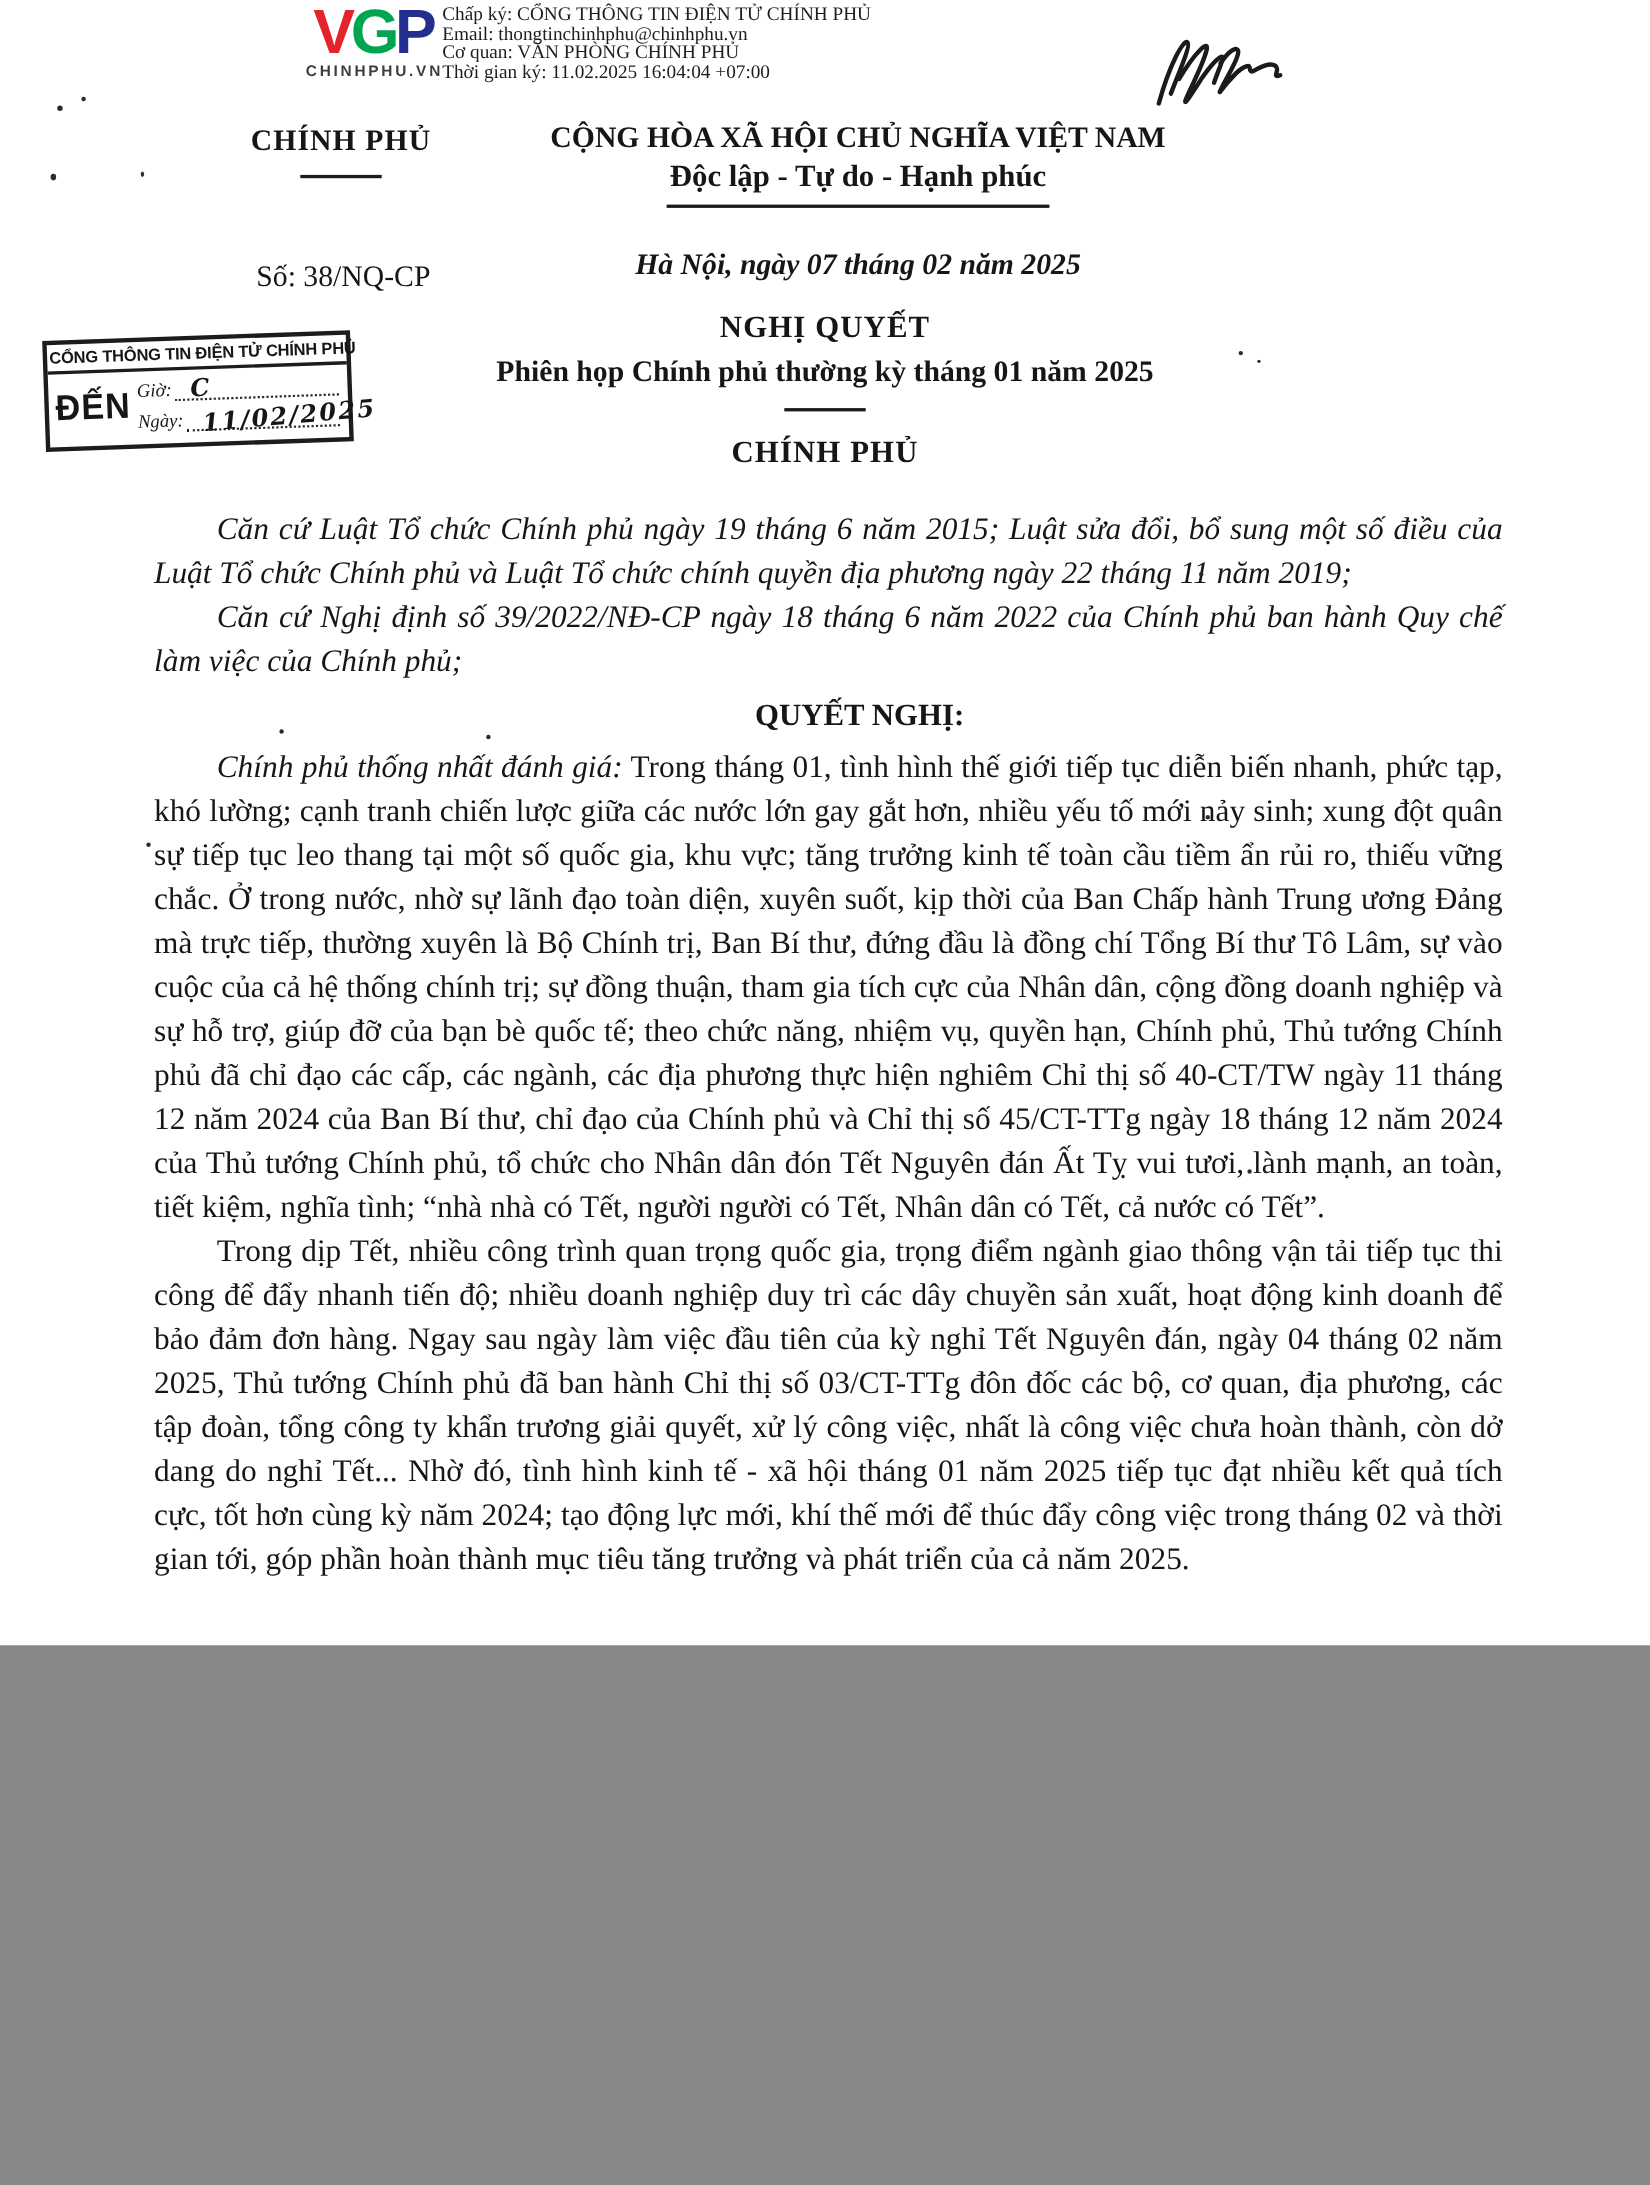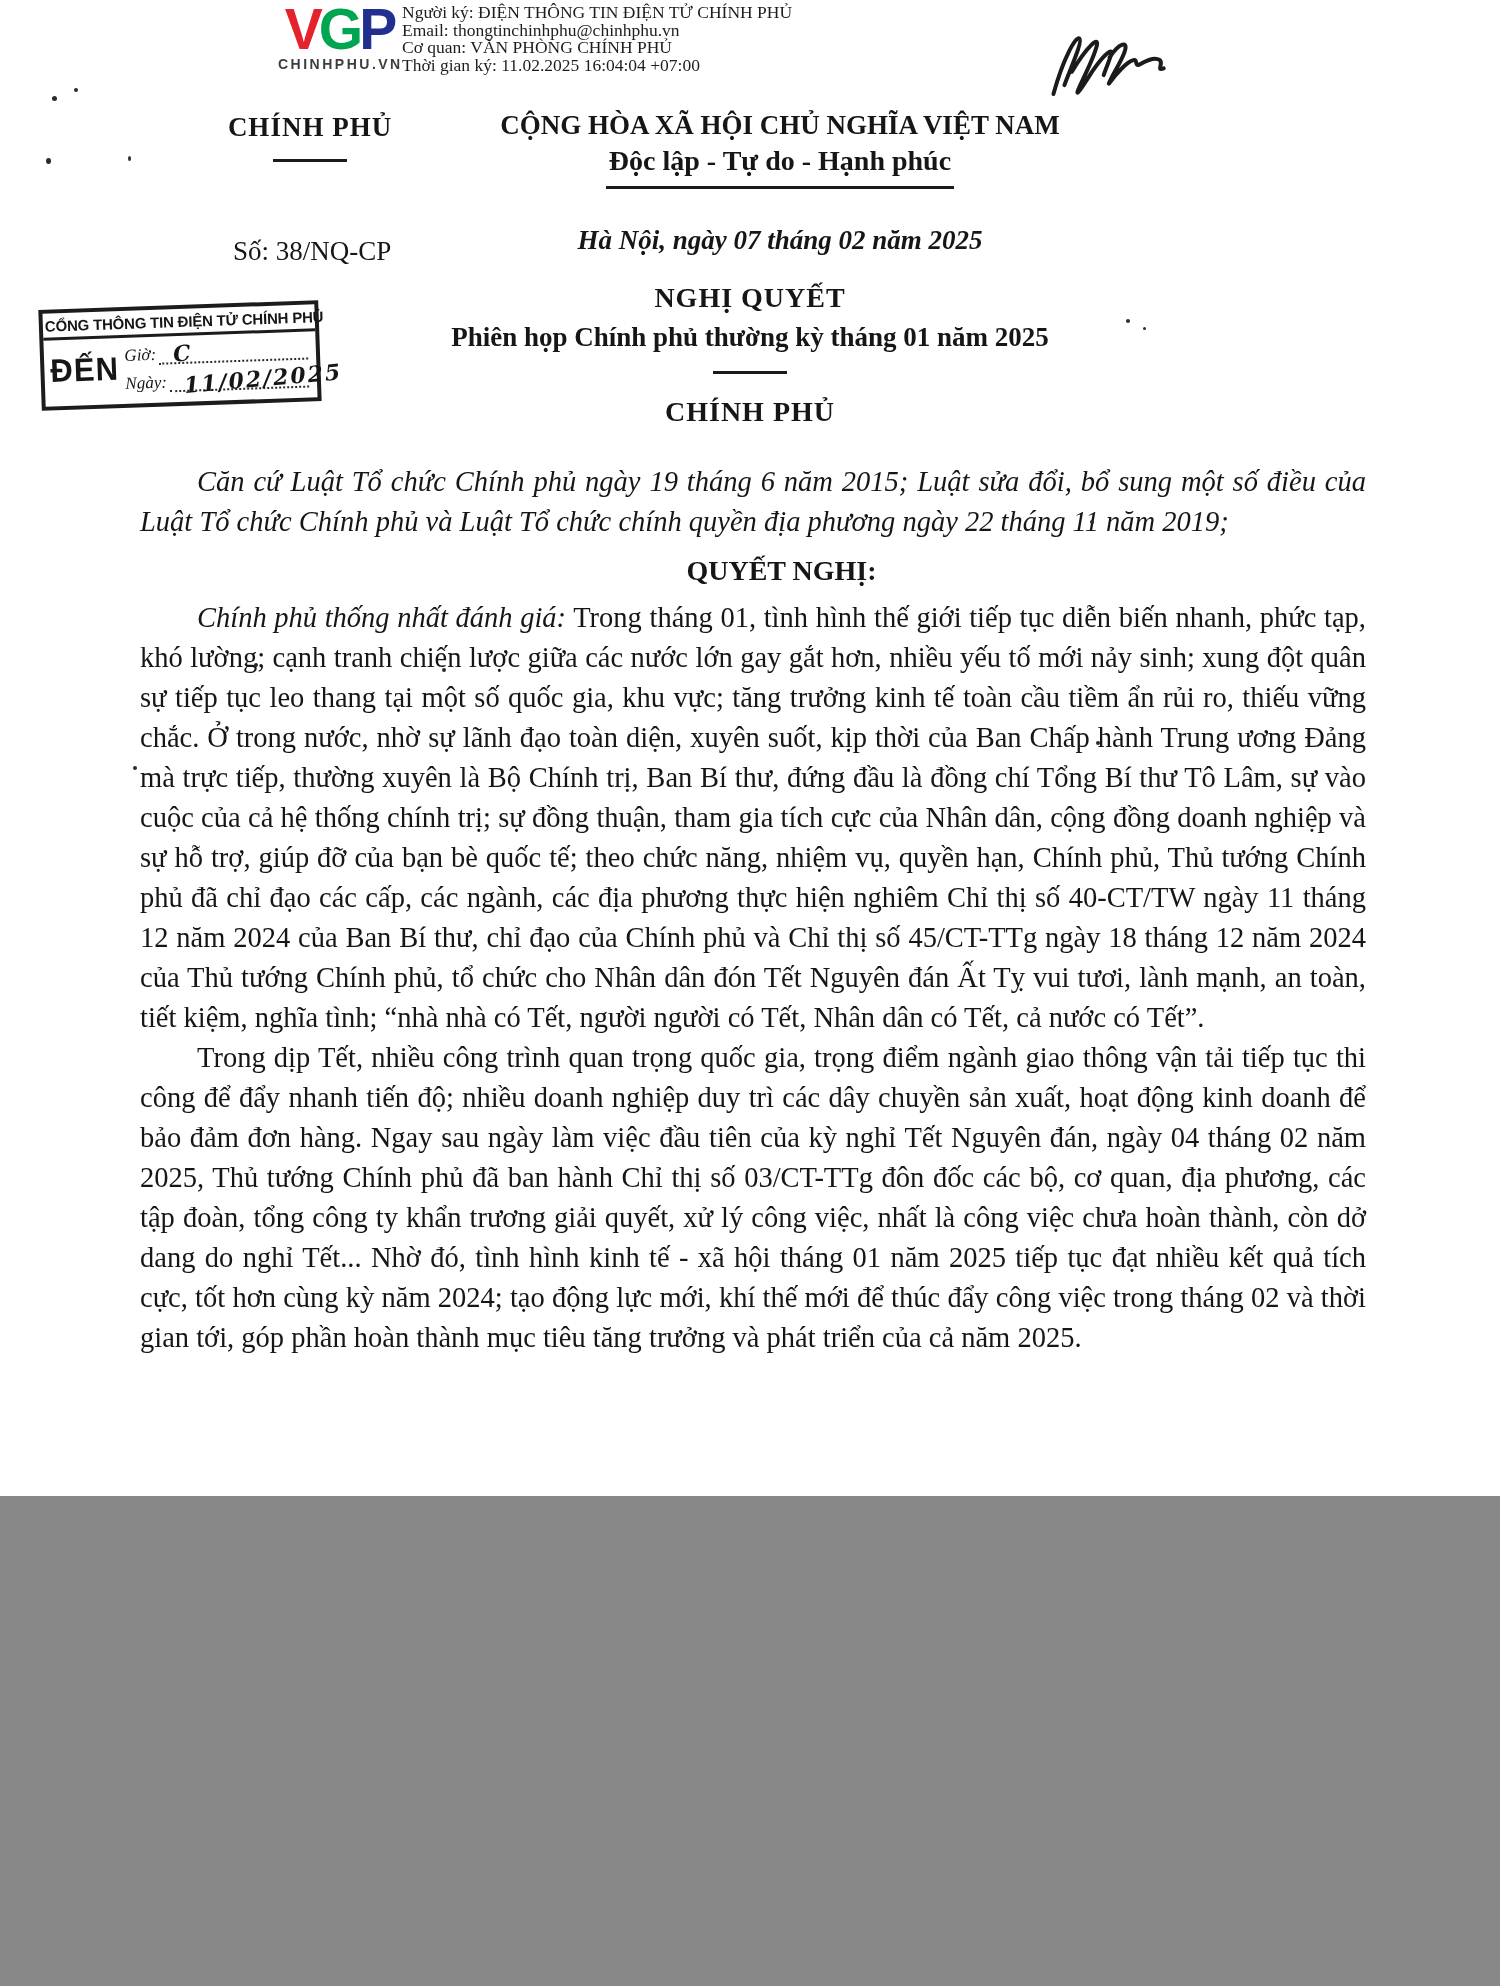--- a/index.html
+++ b/index.html
@@ -74,21 +74,21 @@
 <body>
 
 <div class="page">
 
   <div class="esign">
     <div class="logo">
       <div class="logo-letters"><span class="logo-v">V</span><span class="logo-g">G</span><span class="logo-p">P</span></div>
       <div class="logo-domain">CHINHPHU.VN</div>
     </div>
     <div class="sig-lines">
-      <div>Người ký: ĐIỆN THÔNG TIN ĐIỆN TỬ CHÍNH PHỦ</div>
+      <div>Chấp ký: CỔNG THÔNG TIN ĐIỆN TỬ CHÍNH PHỦ</div>
       <div>Email: thongtinchinhphu@chinhphu.vn</div>
       <div>Cơ quan: VĂN PHÒNG CHÍNH PHỦ</div>
       <div>Thời gian ký: 11.02.2025 16:04:04 +07:00</div>
     </div>
   </div>
 
   <div class="initials">
     <svg width="140" height="85" viewBox="0 0 140 85">
       <path d="M14 72 C20 36 30 12 34 14 C38 16 28 46 24 62 M30 48 C42 22 54 8 52 20 C50 34 40 58 38 66 C36 74 44 58 50 46 C56 35 62 26 66 24 C70 22 64 38 62 48 M66 30 C74 14 84 10 80 24 C77 35 70 48 68 56 C74 46 84 32 90 30 C94 28 92 36 96 34 C102 30 110 24 116 27 C121 30 113 39 121 35" stroke="#1b1b1b" stroke-width="4" fill="none" stroke-linecap="round" stroke-linejoin="round"></path>
     </svg>
@@ -129,20 +129,21 @@
           <span class="dotted">
               <span class="handwriting">11/02/2025</span>
             </span>
         </div>
       </div>
     </div>
   </div>
 
   <div class="body-flow">
     <p class="recital">Căn cứ Luật Tổ chức Chính phủ ngày 19 tháng 6 năm 2015; Luật sửa đổi, bổ sung một số điều của Luật Tổ chức Chính phủ và Luật Tổ chức chính quyền địa phương ngày 22 tháng 11 năm 2019;</p>
+    <p class="recital">Căn cứ Nghị định số 39/2022/NĐ-CP ngày 18 tháng 6 năm 2022 của Chính phủ ban hành Quy chế làm việc của Chính phủ;</p>
     <p class="resolve-heading">QUYẾT NGHỊ:</p>
     <p><span class="lead-italic">Chính phủ thống nhất đánh giá:</span><span> Trong tháng 01, tình hình thế giới tiếp tục diễn biến nhanh, phức tạp, khó lường; cạnh tranh chiến lược giữa các nước lớn gay gắt hơn, nhiều yếu tố mới nảy sinh; xung đột quân sự tiếp tục leo thang tại một số quốc gia, khu vực; tăng trưởng kinh tế toàn cầu tiềm ẩn rủi ro, thiếu vững chắc. Ở trong nước, nhờ sự lãnh đạo toàn diện, xuyên suốt, kịp thời của Ban Chấp hành Trung ương Đảng mà trực tiếp, thường xuyên là Bộ Chính trị, Ban Bí thư, đứng đầu là đồng chí Tổng Bí thư Tô Lâm, sự vào cuộc của cả hệ thống chính trị; sự đồng thuận, tham gia tích cực của Nhân dân, cộng đồng doanh nghiệp và sự hỗ trợ, giúp đỡ của bạn bè quốc tế; theo chức năng, nhiệm vụ, quyền hạn, Chính phủ, Thủ tướng Chính phủ đã chỉ đạo các cấp, các ngành, các địa phương thực hiện nghiêm Chỉ thị số 40-CT/TW ngày 11 tháng 12 năm 2024 của Ban Bí thư, chỉ đạo của Chính phủ và Chỉ thị số 45/CT-TTg ngày 18 tháng 12 năm 2024 của Thủ tướng Chính phủ, tổ chức cho Nhân dân đón Tết Nguyên đán Ất Tỵ vui tươi, lành mạnh, an toàn, tiết kiệm, nghĩa tình; “nhà nhà có Tết, người người có Tết, Nhân dân có Tết, cả nước có Tết”.</span></p>
     <p>Trong dịp Tết, nhiều công trình quan trọng quốc gia, trọng điểm ngành giao thông vận tải tiếp tục thi công để đẩy nhanh tiến độ; nhiều doanh nghiệp duy trì các dây chuyền sản xuất, hoạt động kinh doanh để bảo đảm đơn hàng. Ngay sau ngày làm việc đầu tiên của kỳ nghỉ Tết Nguyên đán, ngày 04 tháng 02 năm 2025, Thủ tướng Chính phủ đã ban hành Chỉ thị số 03/CT-TTg đôn đốc các bộ, cơ quan, địa phương, các tập đoàn, tổng công ty khẩn trương giải quyết, xử lý công việc, nhất là công việc chưa hoàn thành, còn dở dang do nghỉ Tết... Nhờ đó, tình hình kinh tế - xã hội tháng 01 năm 2025 tiếp tục đạt nhiều kết quả tích cực, tốt hơn cùng kỳ năm 2024; tạo động lực mới, khí thế mới để thúc đẩy công việc trong tháng 02 và thời gian tới, góp phần hoàn thành mục tiêu tăng trưởng và phát triển của cả năm 2025.</p>
   </div>
 
   <div>
     <span class="speck" style="left:52px;top:96px;width:5px;height:5px;"></span>
     <span class="speck" style="left:74px;top:88px;width:4px;height:4px;"></span>
     <span class="speck" style="left:46px;top:158px;width:5px;height:6px;"></span>
     <span class="speck" style="left:128px;top:156px;width:3px;height:5px;"></span>

